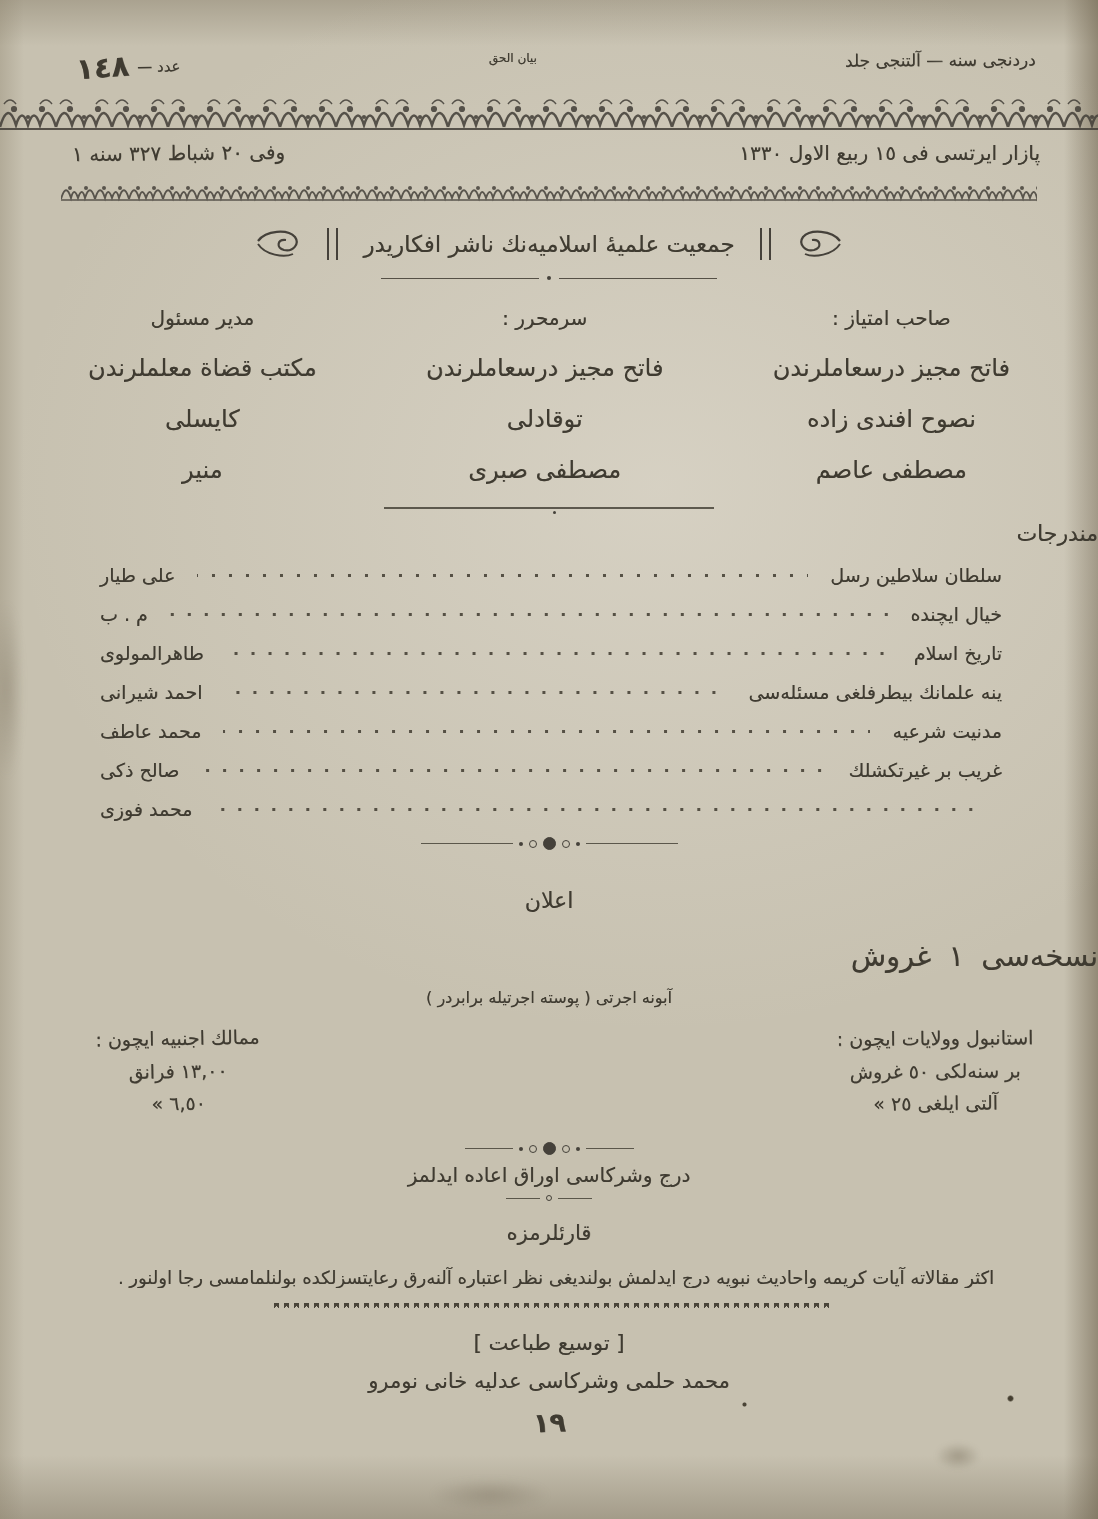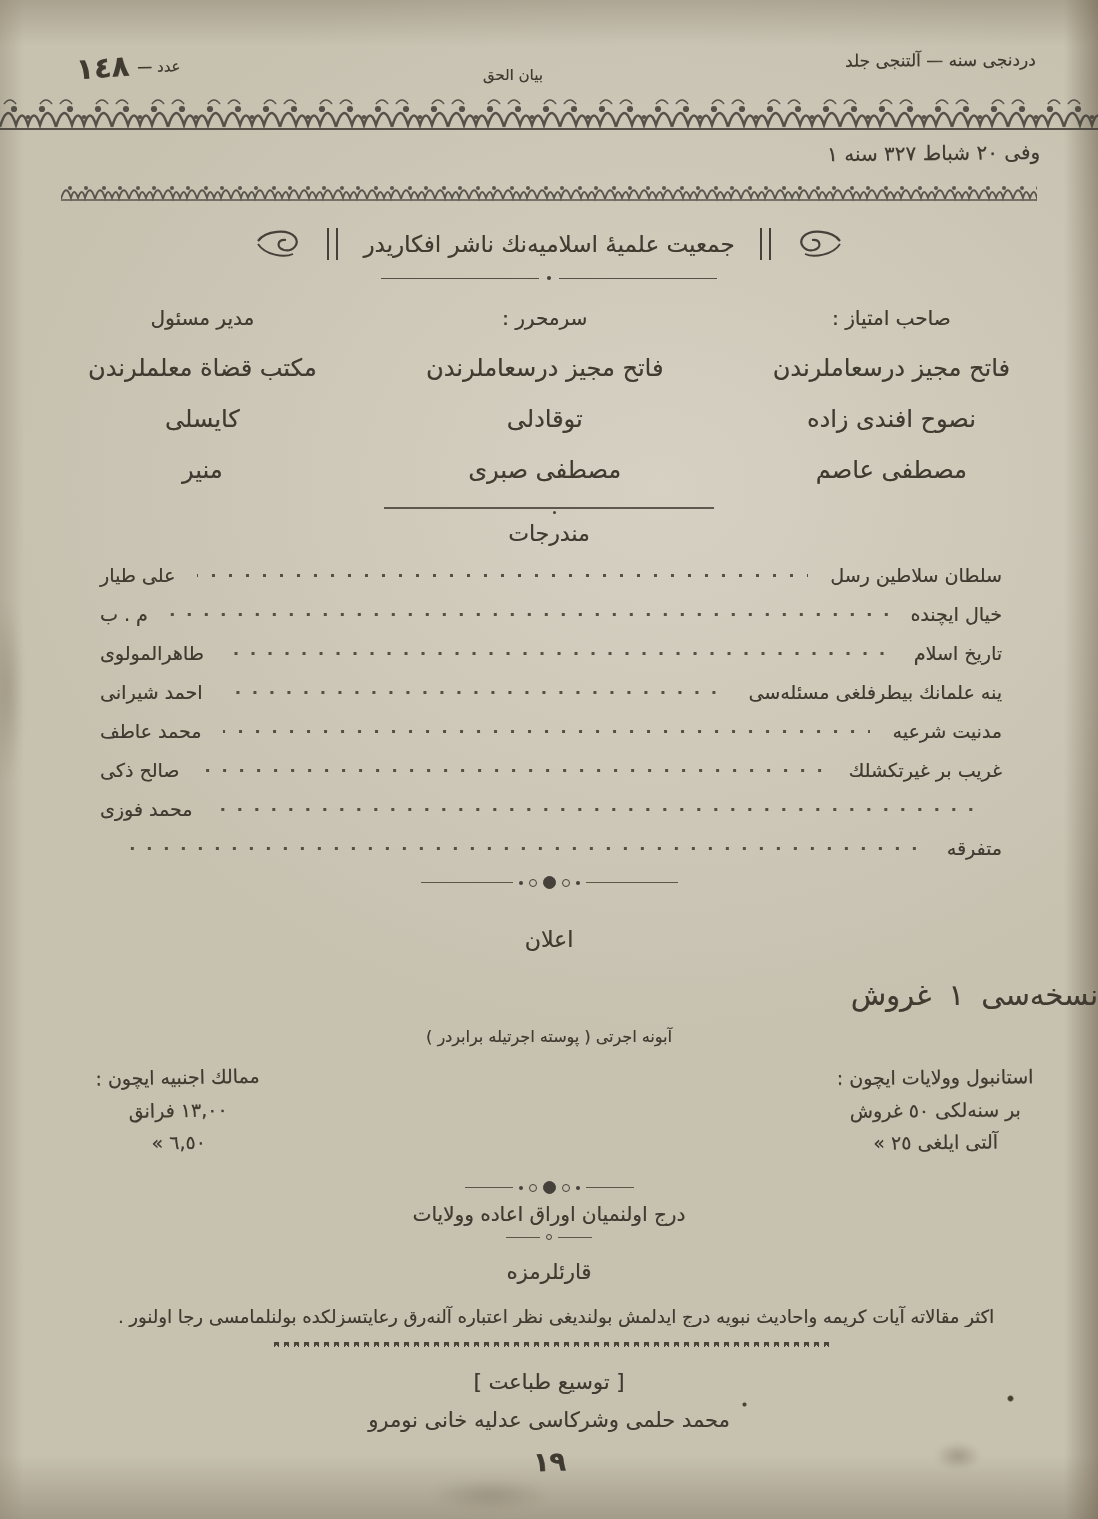--- a/index.html
+++ b/index.html
@@ -16,21 +16,21 @@
       linear-gradient(to left, rgba(112,101,80,.6), rgba(112,101,80,0) 34px),
       linear-gradient(to right, rgba(140,130,108,.35), rgba(140,130,108,0) 24px),
       linear-gradient(to bottom, rgba(126,116,95,.4), rgba(126,116,95,0) 46px),
       linear-gradient(to top, rgba(120,110,90,.45), rgba(120,110,90,0) 64px);
     text-shadow:0.3px 0.3px 0 rgba(62,57,46,.55);
   }
   
   .topline{display:flex;justify-content:space-between;align-items:flex-start;
     padding:50px 62px 0 76px;}
   .vol{font-size:17px;letter-spacing:.5px;transform:rotate(-.4deg);}
-  .mast{font-size:15px;margin-top:16px;}
+  .mast{font-size:12px;margin-top:1px;}
   .issue{font-size:15px;display:flex;align-items:center;gap:8px;transform:rotate(-1deg);}
   .issue-num{font-size:29px;font-weight:bold;letter-spacing:3px;transform:rotate(-3deg);}
   
   .band{display:block;}
   .band1{margin:12px 0 0 0;width:100%;}
   .band2{margin:15px auto 0 auto;display:block;}
   
   .dateline{display:flex;justify-content:space-between;align-items:baseline;
     padding:9px 58px 0 72px;font-size:20px;}
   .dateline .rumi{transform:rotate(-.6deg);}
@@ -44,21 +44,21 @@
   .society-rule .ln{flex:1;border-top:1.6px solid rgba(63,59,49,.85);}
   .society-rule .ct{width:4px;height:4px;border-radius:50%;background:#45413a;}
   
   .masthead{margin:26px 88px 0 88px;display:flex;justify-content:space-between;text-align:center;}
   .mh-col{min-width:220px;}
   .mh-role{font-size:20px;margin-bottom:24px;}
   .mh-line{font-size:24px;margin-bottom:23px;white-space:nowrap;}
   .mast-rule{width:330px;margin:0 auto;border-top:2px solid rgba(63,59,49,.8);position:relative;}
   .mast-rule::after{content:"";position:absolute;right:48%;top:2px;width:3px;height:3px;border-radius:50%;background:#45413a;}
   
-  .contents-heading{margin:12px 0 0 0;text-align:center;font-size:22px;font-weight:normal;}
+  .contents-heading{margin:12px 0 0 0;font-size:22px;font-weight:normal;}
   .contents{margin:18px 96px 0 100px;}
   .c-row{display:flex;align-items:center;margin-bottom:17px;font-size:19px;}
   .c-title{white-space:nowrap;}
   .leader{flex:1;margin:0 22px;height:9px;align-self:center;
     background-image:radial-gradient(circle, rgba(64,59,48,.85) 1.7px, rgba(0,0,0,0) 2px);
     background-size:17px 9px;background-repeat:repeat-x;background-position:center;}
   .c-author{white-space:nowrap;}
   
   .sep{display:flex;justify-content:center;align-items:center;gap:6px;}
   .sep .ln{border-top:1.4px solid rgba(63,59,49,.8);}
@@ -126,20 +126,21 @@
         <circle cx="28" cy="21" r="2.1" fill="#45413a"></circle>
         <path d="M0,33 H56" stroke="#45413a" stroke-width="2.2"></path>
         <path d="M4,8 Q10,0 16,8" fill="none" stroke="#45413a" stroke-width="1.5"></path>
         <path d="M40,8 Q46,0 52,8" fill="none" stroke="#45413a" stroke-width="1.5"></path>
       </pattern>
     </defs>
     <rect width="1098" height="36" fill="url(#orn1)" opacity="0.88"></rect>
   </svg>
 
   <div class="dateline">
+    <div class="hijri">پازار ايرتسى  فى ١٥ ربيع الاول ١٣٣٠</div>
     <div class="rumi">وفى ٢٠ شباط ٣٢٧ سنه ١</div>
   </div>
 
   <svg class="band band2" width="976" height="22" viewBox="0 0 976 22" preserveAspectRatio="none" xmlns="http://www.w3.org/2000/svg">
     <defs>
       <pattern id="orn2" width="34" height="22" patternUnits="userSpaceOnUse">
         <path d="M0,19 Q5,2 10,18 Q13,6 17,18 Q21,6 24,18 Q29,2 34,19" fill="none" stroke="#45413a" stroke-width="1.9"></path>
         <circle cx="9" cy="8" r="2" fill="#45413a"></circle>
         <circle cx="25" cy="8" r="2" fill="#45413a"></circle>
         <path d="M0,20 H34" stroke="#45413a" stroke-width="1.6"></path>
@@ -218,25 +219,20 @@
     </div>
     <div class="c-row">
       <span class="c-title">غريب بر غيرتكشلك</span>
       <span class="leader"></span>
       <span class="c-author">صالح ذكى</span>
     </div>
     <div class="c-row">
       <span class="leader"></span>
       <span class="c-author">محمد فوزى</span>
     </div>
-    <div class="c-row">
-      <span class="c-title">متفرقه</span>
-      <span class="leader"></span>
-      <span class="c-author"></span>
-    </div>
   </section>
 
   <div class="sep sep-big">
     <span class="ln"></span>
       <span class="dot-s"></span>
       <span class="ring-m"></span>
       <span class="dot-l"></span>
       <span class="ring-m"></span>
       <span class="dot-s"></span>
       <span class="ln"></span>
@@ -262,21 +258,21 @@
   <div class="sep sep-cluster">
     <span class="ln"></span>
       <span class="dot-s"></span>
       <span class="ring-m"></span>
       <span class="dot-l"></span>
       <span class="ring-m"></span>
       <span class="dot-s"></span>
       <span class="ln"></span>
   </div>
 
-  <div class="return-notice">درج اولنميان اوراق اعاده وولايات</div>
+  <div class="return-notice">درج وشركاسى اوراق اعاده ايدلمز</div>
 
   <div class="sep sep-small">
     <span class="ln"></span>
       <span class="ring-s"></span>
       <span class="ln"></span>
   </div>
 
   <h3 class="readers-heading">قارئلرمزه</h3>
   <div class="readers-note">اكثر مقالاته آيات كريمه واحاديث نبويه درج ايدلمش بولنديغى نظر اعتباره آلنه‌رق رعايتسزلكده بولنلمامسى رجا اولنور .</div>
 

